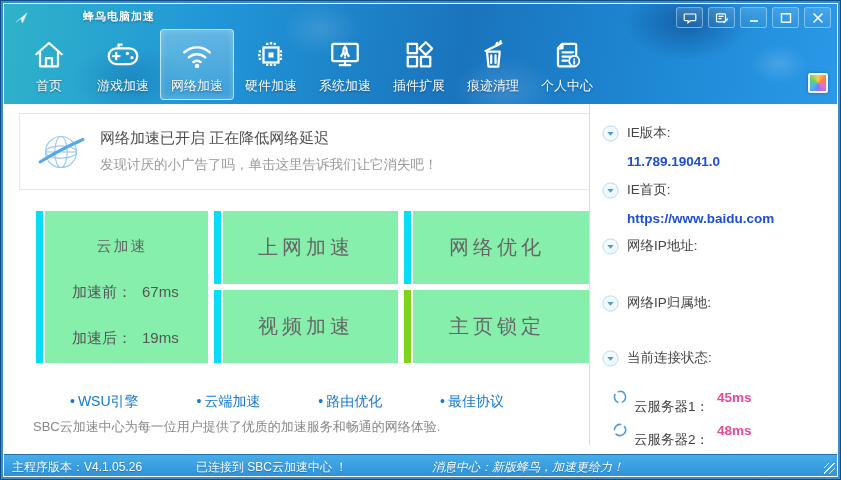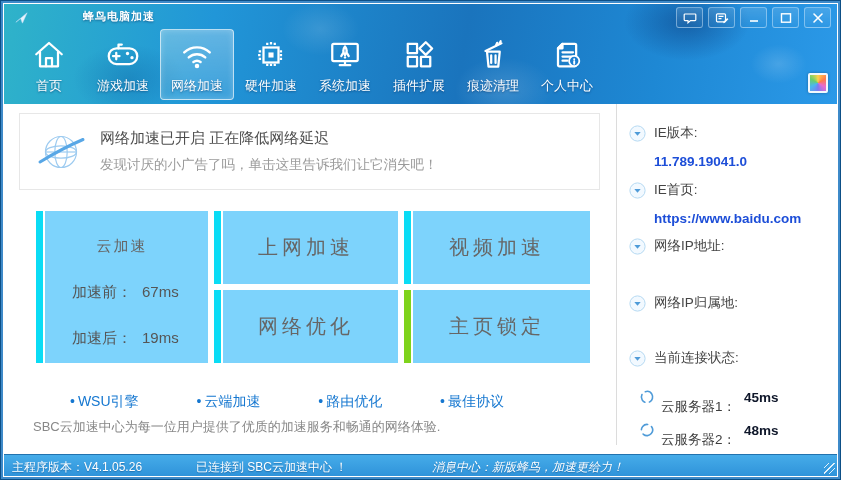--- a/index.html
+++ b/index.html
@@ -38,43 +38,43 @@
   .main{position:absolute;left:0;top:0;bottom:0;width:614px;}
   
   .msg-box{position:absolute;left:15px;top:9px;width:579px;height:75px;border:1px solid #e7e7e7;background:#fff;
     display:flex;align-items:center;cursor:pointer;}
   .globe{margin:0 14px 0 16px;display:flex;}
   .msg-title{font-size:15px;color:#4d4d4d;margin-bottom:8px;}
   .msg-sub{font-size:13.5px;color:#9a9a9a;cursor:pointer;}
   
   .cards{position:absolute;left:32px;top:107px;display:grid;grid-template-columns:172px 184px 186px;
     grid-template-rows:73px 73px;gap:6px;}
-  .card{position:relative;background:#7dd3fc;cursor:pointer;}
+  .card{position:relative;background:#86efac;cursor:pointer;}
   .card .bar{position:absolute;left:0;top:0;bottom:0;width:7px;border-right:2px solid #fff;}
   .bar-cyan{background:#0adcf5;}
   .bar-green{background:#7ed31c;}
   .card-cloud{grid-row:1 / span 2;}
   .card-cloud .card-title{text-align:center;font-size:15px;color:#666;letter-spacing:2px;padding-top:26px;}
   .metric{font-size:15px;color:#555;padding-left:36px;margin-top:27px;}
   .metric .val{margin-left:10px;}
   .card-feature{display:flex;align-items:center;justify-content:center;}
   .card-feature .card-label{font-size:20px;color:#666;letter-spacing:4px;}
   
   .links{position:absolute;left:66px;top:289px;width:434px;display:flex;justify-content:space-between;}
   .link{font-size:14px;color:#1577d0;cursor:pointer;white-space:nowrap;}
   .link .dot{margin-right:3px;}
   .desc{position:absolute;left:29px;top:314px;font-size:13px;color:#888;}
   
-  .sidebar{position:absolute;right:0;top:0;bottom:10px;width:220px;border-left:1px solid #dcdcdc;background:#fff;}
+  .sidebar{position:absolute;right:0;top:0;bottom:10px;width:220px;border-left:1px solid #dcdcdc;background:#fff;padding-left:27px;}
   .sb-row{position:absolute;left:12px;display:flex;align-items:center;gap:8px;}
   .sb-label{font-size:13.5px;color:#444;}
   .sb-value{position:absolute;left:37px;font-size:13.5px;color:#1d4ed8;font-weight:600;}
   .sb-server{position:absolute;left:22px;display:flex;align-items:center;}
   .sb-server .sv-label{font-size:13.5px;color:#3d3d3d;margin-left:6px;margin-top:20px;}
-  .sb-server .sv-value{font-size:13.5px;color:#0f172a;font-weight:600;margin-left:8px;}
+  .sb-server .sv-value{font-size:13.5px;color:#ec4899;font-weight:600;margin-left:8px;}
   
   .statusbar{position:absolute;left:3px;right:3px;bottom:3px;height:21px;
     background:linear-gradient(#46ace9,#2f93da);border-top:1px solid #2272ae;color:#fff;font-size:12px;}
   .statusbar span{position:absolute;top:4px;white-space:nowrap;text-shadow:0 1px 1px rgba(0,50,100,.35);}
   .sb-version{left:8px;}
   .sb-conn{left:192px;}
   .sb-msg{left:428px;font-style:italic;}
   .grip{position:absolute;right:2px;bottom:2px;width:11px;height:11px;cursor:nwse-resize;
     background:repeating-linear-gradient(135deg,transparent 0 3px,rgba(255,255,255,.85) 3px 4px);}
   svg{display:block;}
@@ -256,25 +256,25 @@
           <div class="metric">
             <span>加速后：</span><span class="val">19ms</span>
           </div>
         </div>
         <div class="card card-feature">
           <div class="bar bar-cyan"></div>
           <span class="card-label">上网加速</span>
         </div>
         <div class="card card-feature">
           <div class="bar bar-cyan"></div>
-          <span class="card-label">视频加速</span>
+          <span class="card-label">网络优化</span>
         </div>
         <div class="card card-feature">
           <div class="bar bar-cyan"></div>
-          <span class="card-label">网络优化</span>
+          <span class="card-label">视频加速</span>
         </div>
         <div class="card card-feature">
           <div class="bar bar-green"></div>
           <span class="card-label">主页锁定</span>
         </div>
       </div>
 
       <div class="links">
         <span class="link"><span class="dot">•</span><span>WSU引擎</span></span>
         <span class="link"><span class="dot">•</span><span>云端加速</span></span>

